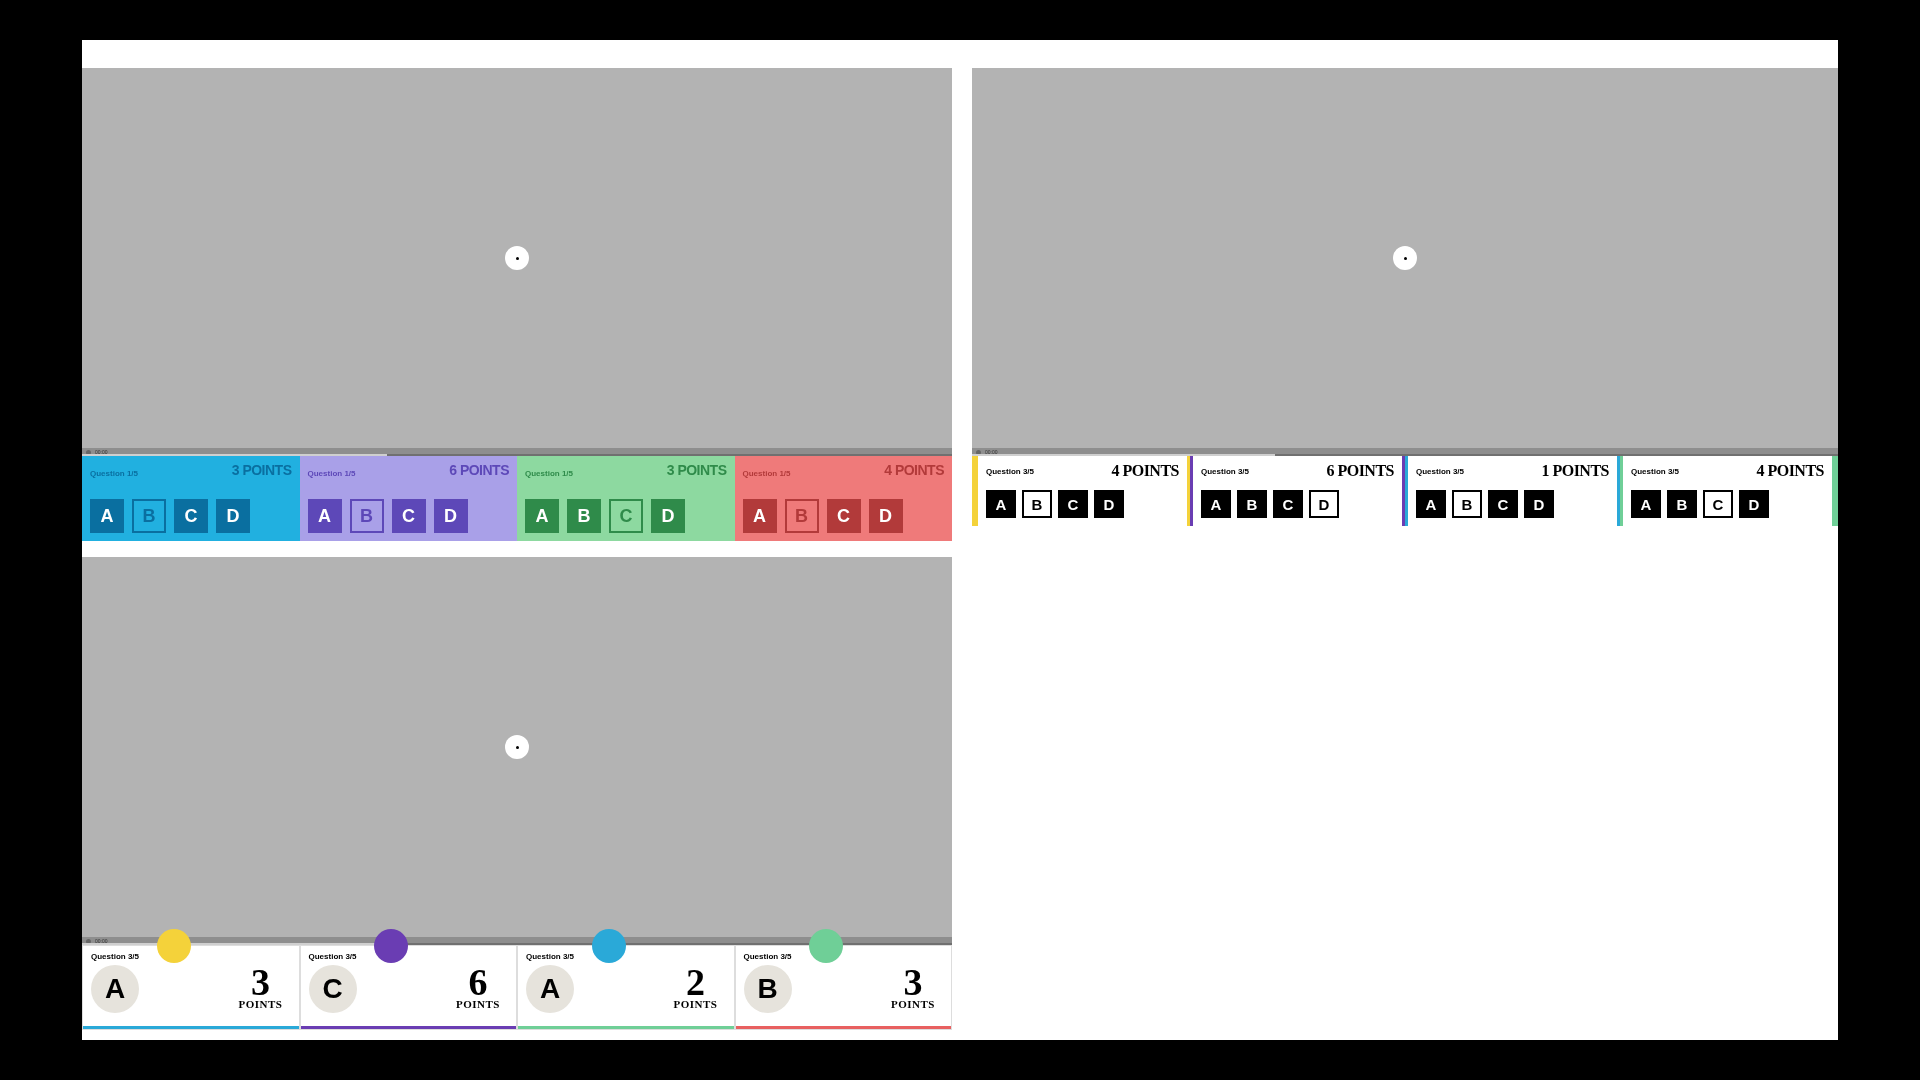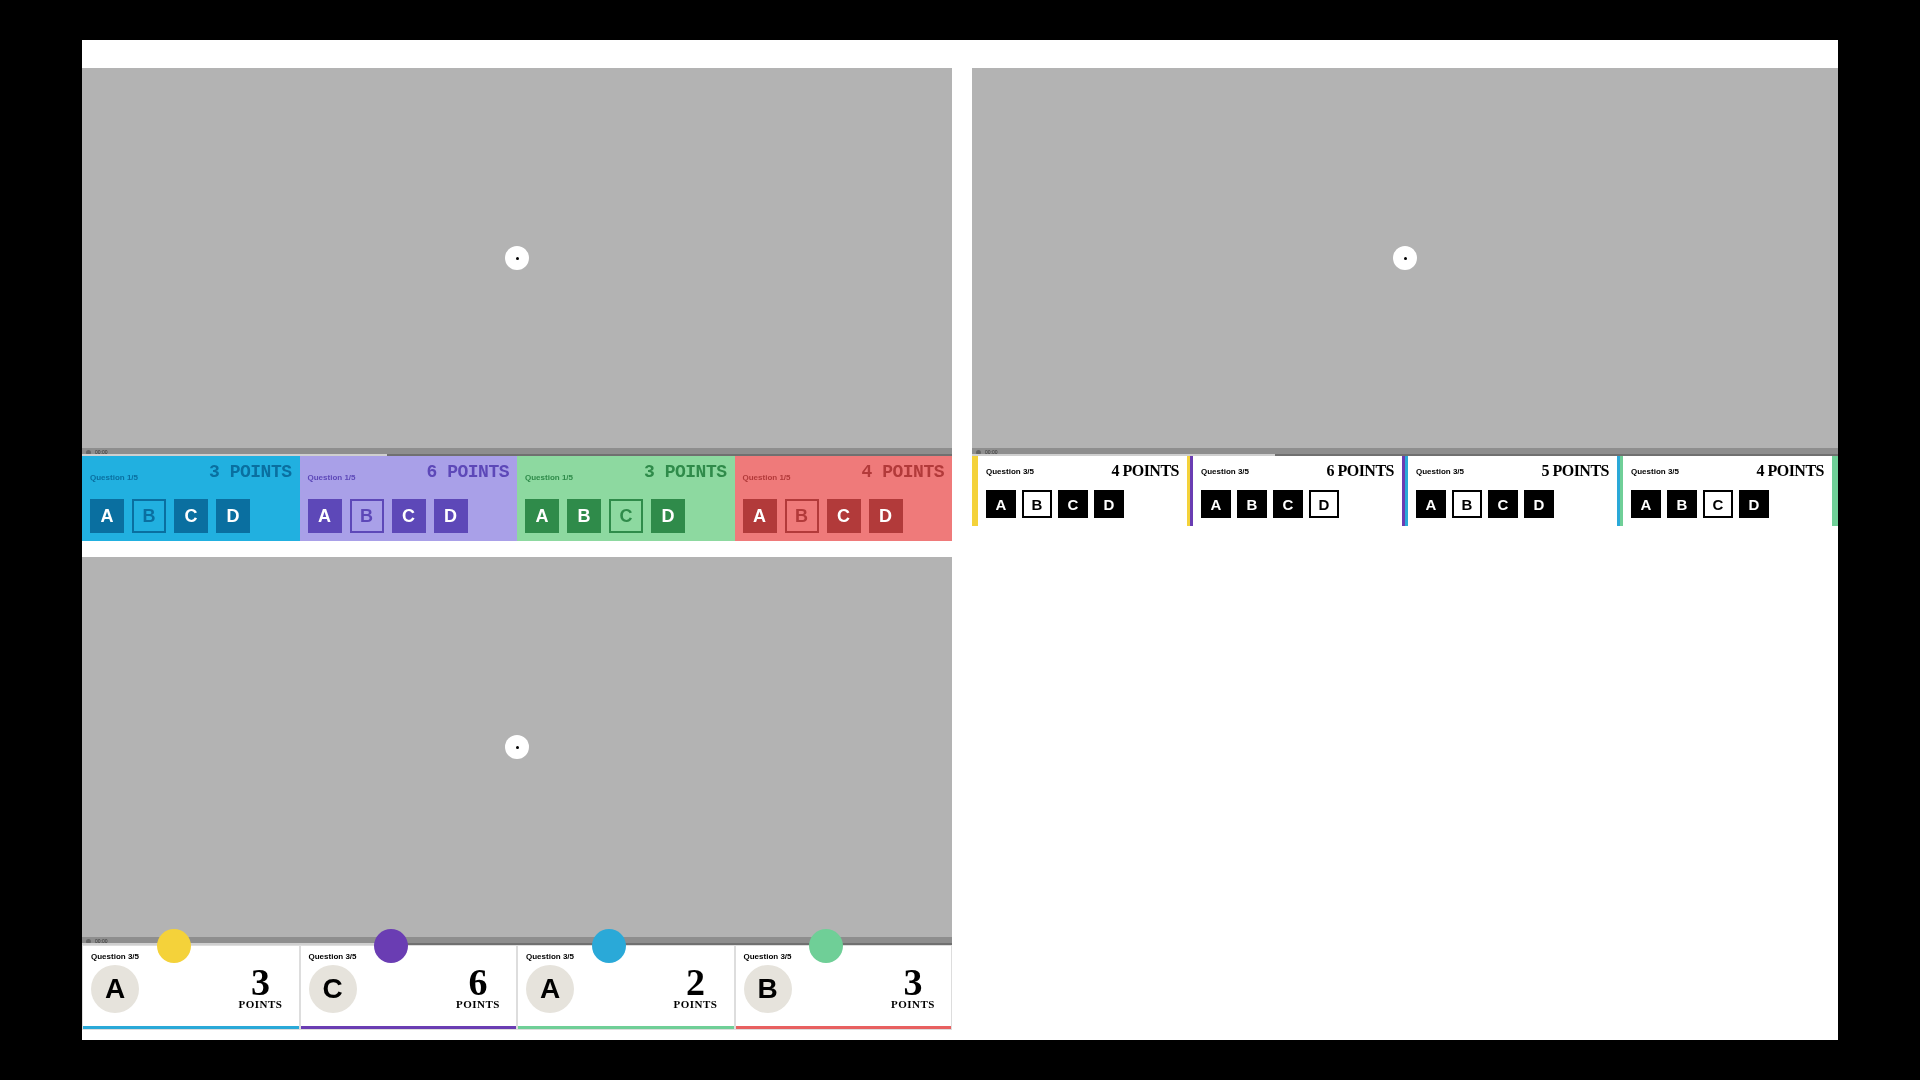--- a/index.html
+++ b/index.html
@@ -14,21 +14,21 @@
   .tb .prog{position:absolute;left:0;right:0;bottom:0;height:2px;background:#707070;}
   .tb .prog .fill{height:2px;background:#cfcfcf;}
 
   
   #ma{left:0;top:0;width:870px;}
   #ma .video{height:380px;}
   #ma .panels{display:flex;height:85px;}
   #ma .pA{flex:1;display:flex;flex-direction:column;justify-content:space-between;padding:6px 8px 8px;}
   #ma .hdr{display:flex;justify-content:space-between;align-items:flex-end;}
   #ma .q{font-size:8px;font-weight:bold;}
-  #ma .pts{font-family:Liberation Mono, monospace;font-size:18px;font-weight:900;letter-spacing:-.5px;}
+  #ma .pts{font-family:Liberation Sans, sans-serif;font-size:14px;font-weight:900;letter-spacing:-.5px;}
   #ma .btns{display:flex;gap:8px;}
   #ma .btn{width:34px;height:34px;display:flex;align-items:center;justify-content:center;font-weight:900;font-size:18px;color:#fff;}
   #ma .btn.sel{background:transparent!important;border:2px solid;}
 
   
   #mb{left:890px;top:0;width:866px;}
   #mb .video{height:380px;}
   #mb .panels{display:flex;height:70px;}
   #mb .pB{flex:1;background:#fff;display:flex;flex-direction:column;justify-content:space-between;padding:6px 8px 8px;border-left:6px solid;position:relative;}
   #mb .pB.two{border-left-width:0;padding-left:14px;}
@@ -157,21 +157,21 @@
             <div class="btn">B</div>
             <div class="btn">C</div>
             <div class="btn sel">D</div>
           </div>
         </div>
         <div class="pB two">
           <div class="edge" style="background: rgb(106, 61, 179);"></div>
           <div class="edge2" style="background: rgb(42, 169, 216);"></div>
           <div class="hdr">
             <span class="q">Question 3/5</span>
-            <span class="pts">5 POINTS</span>
+            <span class="pts">1 POINTS</span>
           </div>
           <div class="btns">
             <div class="btn">A</div>
             <div class="btn sel">B</div>
             <div class="btn">C</div>
             <div class="btn">D</div>
           </div>
         </div>
         <div class="pB two">
           <div class="edge" style="background: rgb(42, 169, 216);"></div>

